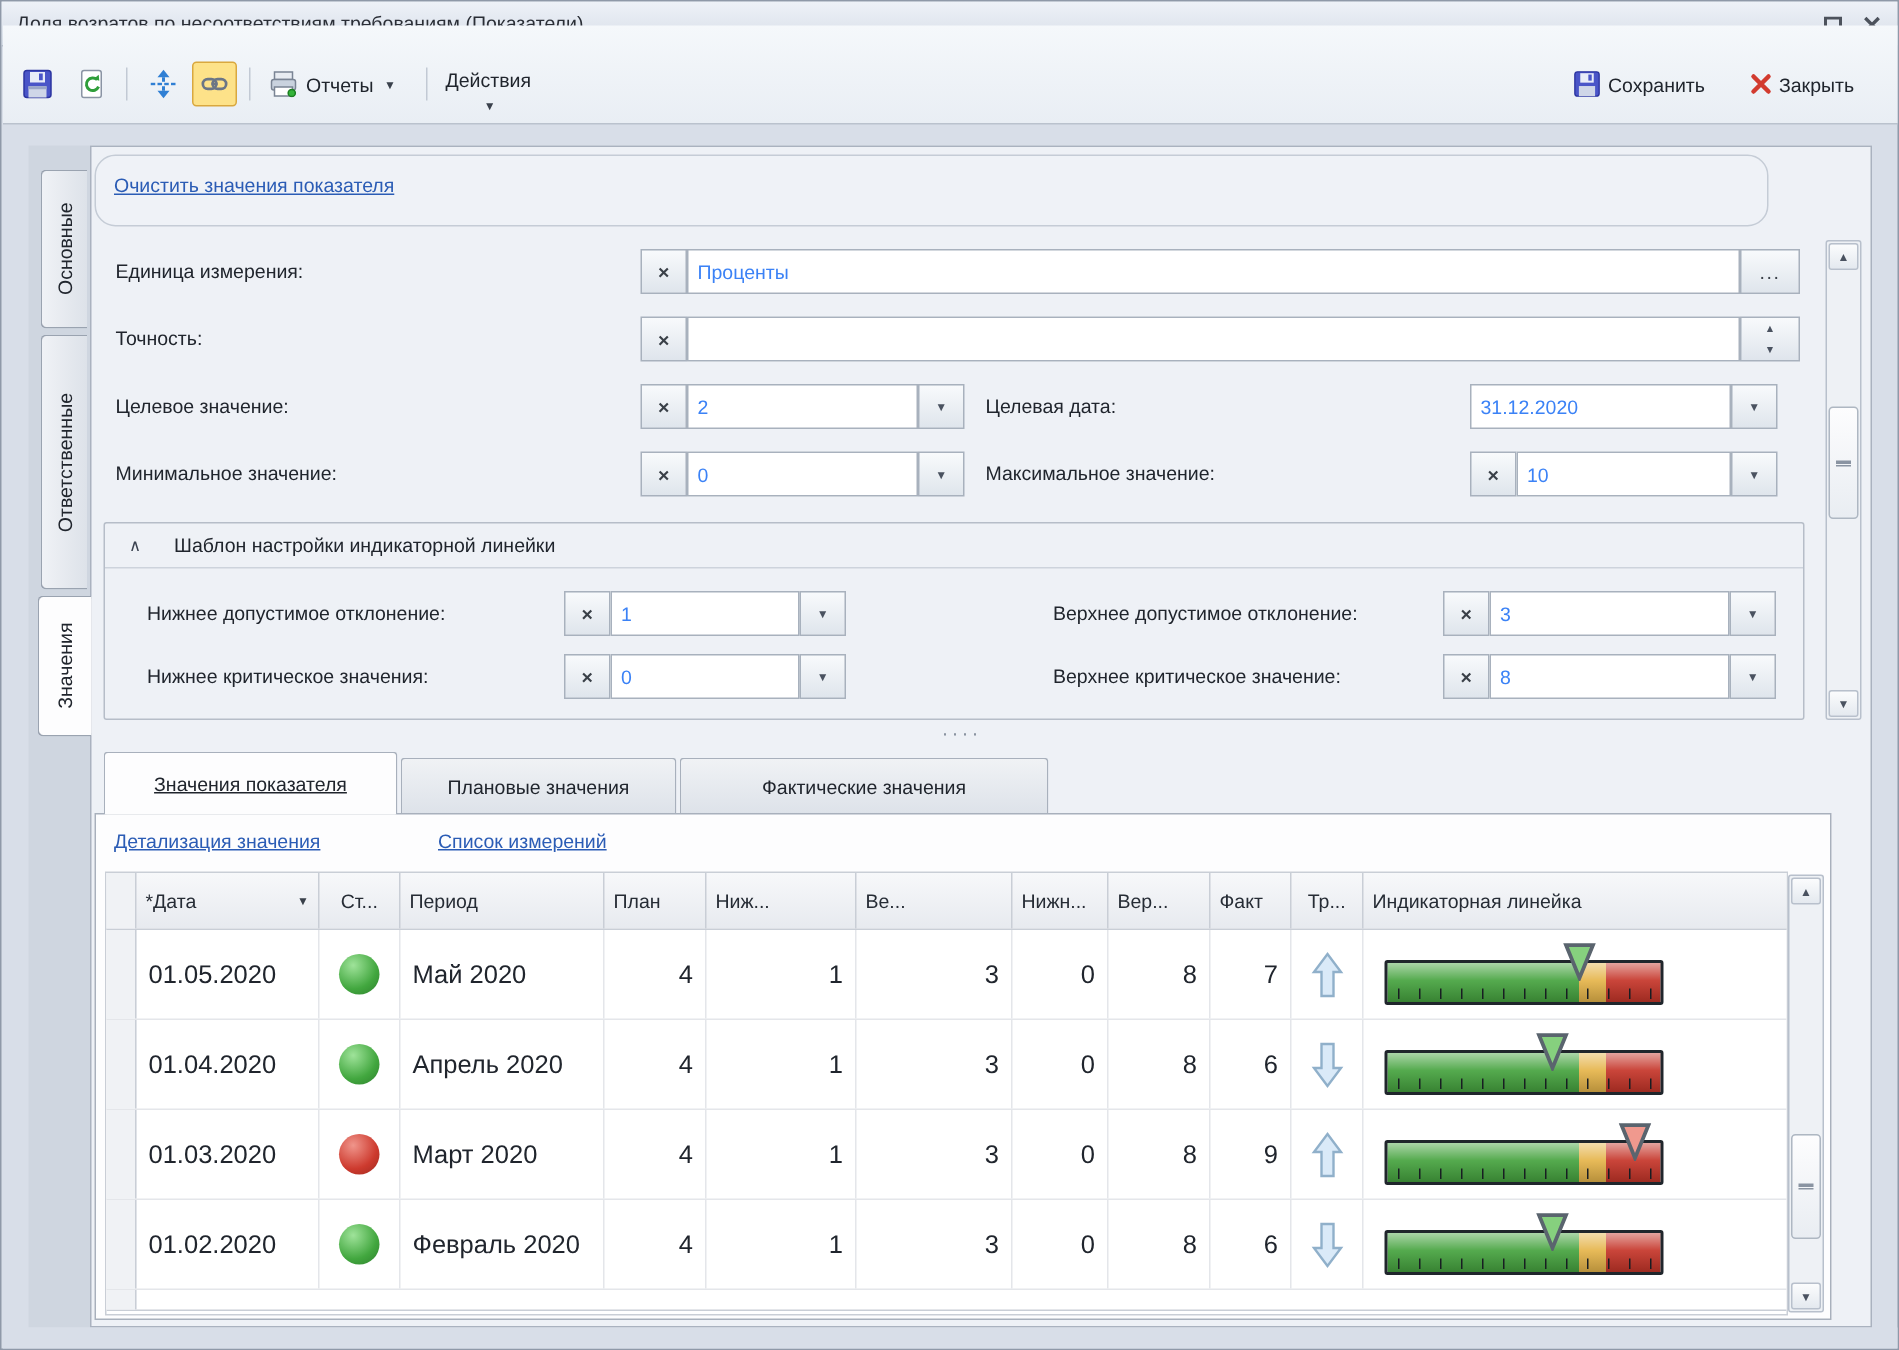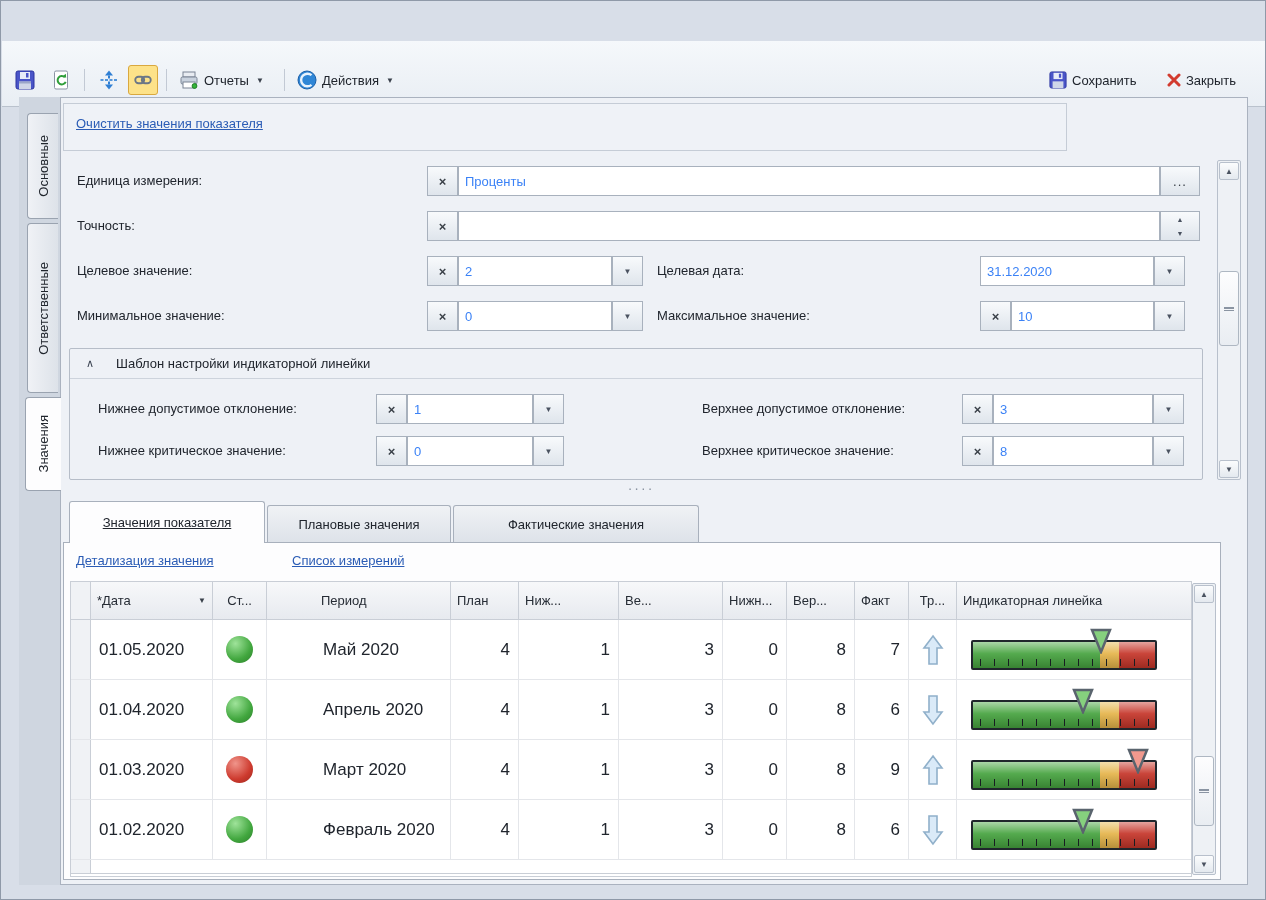--- a/index.html
+++ b/index.html
@@ -6,36 +6,36 @@
   *{box-sizing:border-box;}
   .abs{position:absolute;}
   #window{position:relative;width:1266px;height:900px;background:#d8dee8;border:1px solid #8f99a8;overflow:hidden;color:#20252d;}
 
   
   #titlebar{left:0;top:0;width:100%;height:30px;background:linear-gradient(#eef2f8,#d6dde7);border-bottom:1px solid #b9c1cd;}
   #titlebar .title{position:absolute;left:10px;top:7px;font-size:13px;color:#2a2e36;}
   .winbtn{position:absolute;top:7px;width:18px;height:16px;display:flex;align-items:center;justify-content:center;cursor:default;}
 
   
-  #toolbar{left:1px;top:16px;width:1264px;height:66px;background:linear-gradient(#f5f8fb,#e9eef4);border-bottom:1px solid #bac2cd;margin-top:24px;}
+  #toolbar{left:1px;top:16px;width:1264px;height:66px;background:linear-gradient(#f5f8fb,#e9eef4);border-bottom:1px solid #bac2cd;}
   .tbtn{position:absolute;top:24px;height:30px;display:flex;align-items:center;gap:5px;padding:0 5px;border-radius:3px;font-size:13px;color:#20252d;}
   .tbtn.icon-only{width:30px;justify-content:center;}
   .tbtn.active{background:#fde289;border:1px solid #d9a83f;}
   .tsep{position:absolute;top:28px;width:1px;height:22px;background:#c2c9d4;}
   .caret{font-size:8px;color:#3a414c;margin-left:2px;}
 
   
   #side-strip{left:18px;top:96px;width:42px;height:788px;background:#cfd6e0;}
   .side-tab{position:absolute;left:8px;width:31px;background:linear-gradient(90deg,#f0f2f6,#dde2e9);border:1px solid #9aa3b0;border-right:none;border-radius:4px 0 0 4px;display:flex;align-items:center;justify-content:center;}
   .side-tab span{writing-mode:vertical-rl;transform:rotate(180deg);font-size:13px;color:#20252d;white-space:nowrap;}
   .side-tab.active{left:6px;width:36px;background:#fdfdfe;z-index:3;}
 
   
   #content{left:59px;top:96px;width:1188px;height:788px;background:#eef1f6;border:1px solid #aab2bf;}
-  #clearbar{left:2px;top:5px;width:1004px;height:48px;background:#eff2f7;border:1px solid #c5ccd6;border-radius:0;}
+  #clearbar{left:2px;top:5px;width:1116px;height:48px;background:#eff2f7;border:1px solid #c5ccd6;border-radius:14px;}
   a.link{color:#2b5cb5;text-decoration:underline;font-size:13px;cursor:pointer;}
 
   .flabel{position:absolute;font-size:13px;color:#20252d;white-space:nowrap;}
   .xbtn,.dbtn,.ebtn{position:absolute;height:30px;background:linear-gradient(#f8fafc,#dfe5ec);border:1px solid #a8b1bd;display:flex;align-items:center;justify-content:center;font-size:13px;color:#3a4048;}
   .xbtn{width:31px;font-weight:bold;}
   .dbtn{width:31px;font-size:8px;color:#4a5260;}
   .ebtn{width:40px;letter-spacing:1px;}
   .finput{position:absolute;height:30px;background:#fff;border:1px solid #a8b1bd;font-size:13px;color:#3b82f6;padding:0 6px;font-family:"Liberation Sans",sans-serif;}
   .spinner{position:absolute;width:40px;height:30px;border:1px solid #a8b1bd;background:linear-gradient(#f8fafc,#dfe5ec);display:flex;flex-direction:column;}
   .spinner span{flex:1;display:flex;align-items:center;justify-content:center;font-size:7px;color:#4a5260;}
@@ -63,21 +63,21 @@
   #table{position:absolute;left:6px;top:38px;width:1122px;height:296px;border:1px solid #c9ced6;background:#fff;}
   .thead{display:flex;height:38px;background:linear-gradient(#f7f8fa,#e7eaef);border-bottom:1px solid #c9ced6;}
   .th{display:flex;align-items:center;padding:0 6px;border-right:1px solid #c9ced6;font-size:13px;color:#262c35;overflow:hidden;white-space:nowrap;position:relative;}
   .th .sort{position:absolute;right:6px;font-size:8px;color:#39404a;}
   .tr{display:flex;height:60px;border-bottom:1px solid #e4e6ea;background:#fff;}
   .td{display:flex;align-items:center;padding:0 8px;border-right:1px solid #e4e6ea;font-size:17px;overflow:hidden;white-space:nowrap;}
   .td.num{justify-content:flex-end;}
   .c-sel{width:20px;padding:0;background:#f0f2f5;border-right:1px solid #c9ced6;}
   .c-date{width:122px;}
   .c-status{width:54px;justify-content:center;}
-  .c-period{width:136px;margin-left:48px;}
+  .c-period{width:136px;}
   .c-plan{width:68px;}
   .c-low_dev{width:100px;}
   .c-up_dev{width:104px;}
   .c-low_crit{width:64px;}
   .c-up_crit{width:68px;}
   .c-fact{width:54px;}
   .c-trend{width:48px;justify-content:center;padding:0;}
   .c-ruler{flex:1;border-right:none;}
   .status-circle{width:27px;height:27px;border-radius:50%;}
   .status-circle.green{background:radial-gradient(circle at 35% 28%,#9fe39a,#42a73f 60%,#2c7f2b);}
@@ -88,20 +88,33 @@
   .marker{position:absolute;top:1px;}
   .partial-row{display:flex;height:14px;border-bottom:1px solid #c9ced6;background:#fff;}
 
   #statusbar{left:1px;top:884px;width:1264px;height:15px;background:#d8dee8;}
 </style>
 </head>
 <body>
 
 <div id="window">
 
+  <div id="titlebar" class="abs">
+    <span class="title">Доля возратов по несоответствиям требованиям (Показатели)</span>
+    <span class="winbtn" style="right:34px;">
+      <svg width="12" height="11" viewBox="0 0 12 11">
+          <rect x="1" y="1" width="10" height="9" fill="none" stroke="#4c525c" stroke-width="2"></rect>
+        </svg>
+    </span>
+    <span class="winbtn" style="right:8px;">
+      <svg width="12" height="11" viewBox="0 0 12 11">
+          <path d="M1.5 1 L10.5 10 M10.5 1 L1.5 10" stroke="#4c525c" stroke-width="2.2"></path>
+        </svg>
+    </span>
+  </div>
 
   <div id="toolbar" class="abs">
     <div class="tbtn icon-only" style="left:8px;">
       <svg width="20" height="20" viewBox="0 0 20 20">
           <rect x="1" y="1" width="18" height="18" rx="2" fill="#4a55c8" stroke="#2c35a0"></rect>
           <rect x="5" y="2" width="10" height="7" fill="#e8ecf8"></rect>
           <rect x="11" y="3" width="2.5" height="4.5" fill="#4a55c8"></rect>
           <rect x="4" y="11.5" width="12" height="7.5" fill="#cfd6e8"></rect>
           <rect x="4" y="11.5" width="12" height="2" fill="#9aa6c8"></rect>
         </svg>
@@ -140,21 +153,21 @@
       <svg width="20" height="18" viewBox="0 0 20 18">
           <rect x="4" y="1" width="12" height="5" fill="#e8ecf2" stroke="#7a8494"></rect>
           <rect x="2" y="6" width="16" height="7" rx="1.5" fill="#c9d2de" stroke="#7a8494"></rect>
           <rect x="4" y="11" width="12" height="6" fill="#fff" stroke="#7a8494"></rect>
           <circle cx="15.5" cy="15" r="2.4" fill="#35b43a" stroke="#1d7f22"></circle>
         </svg>
       <span>Отчеты</span>
       <span class="caret">▼</span>
     </div>
     <div class="tsep" style="left:282px;"></div>
-    <div class="tbtn" style="left:290px;">
+    <div class="tbtn" style="left:290px;flex-direction:column;">
       <svg width="20" height="20" viewBox="0 0 20 20">
           <circle cx="10" cy="10" r="9" fill="#2f86d6" stroke="#1b5fa8"></circle>
           <path d="M14.5 5.2 a6.3 6.3 0 1 0 0 9.6" fill="none" stroke="#eaf3fc" stroke-width="2.4"></path>
         </svg>
       <span>Действия</span>
       <span class="caret">▼</span>
     </div>
     <div class="tbtn" style="left:1042px;">
       <svg width="18" height="18" viewBox="0 0 20 20">
           <rect x="1" y="1" width="18" height="18" rx="2" fill="#4a55c8" stroke="#2c35a0"></rect>
@@ -227,21 +240,21 @@
       </div>
       <span class="flabel" style="left:28px;top:52px;">Нижнее допустимое отклонение:</span>
       <div class="xbtn" style="left:306px;top:45px;">×</div>
       <input class="finput" style="left: 337px; top: 45px; width: 126px;" value="1">
       <div class="dbtn" style="left:463px;top:45px;">▼</div>
       <span class="flabel" style="left:632px;top:52px;">Верхнее допустимое отклонение:</span>
       <div class="xbtn" style="left:892px;top:45px;">×</div>
       <input class="finput" style="left: 923px; top: 45px; width: 160px;" value="3">
       <div class="dbtn" style="left:1083px;top:45px;">▼</div>
 
-      <span class="flabel" style="left:28px;top:94px;">Нижнее критическое значение:</span>
+      <span class="flabel" style="left:28px;top:94px;">Нижнее критическое значения:</span>
       <div class="xbtn" style="left:306px;top:87px;">×</div>
       <input class="finput" style="left: 337px; top: 87px; width: 126px;" value="0">
       <div class="dbtn" style="left:463px;top:87px;">▼</div>
       <span class="flabel" style="left:632px;top:94px;">Верхнее критическое значение:</span>
       <div class="xbtn" style="left:892px;top:87px;">×</div>
       <input class="finput" style="left: 923px; top: 87px; width: 160px;" value="8">
       <div class="dbtn" style="left:1083px;top:87px;">▼</div>
     </div>
 
     <div class="scroll-v abs" style="left:1156px;top:62px;height:320px;">

